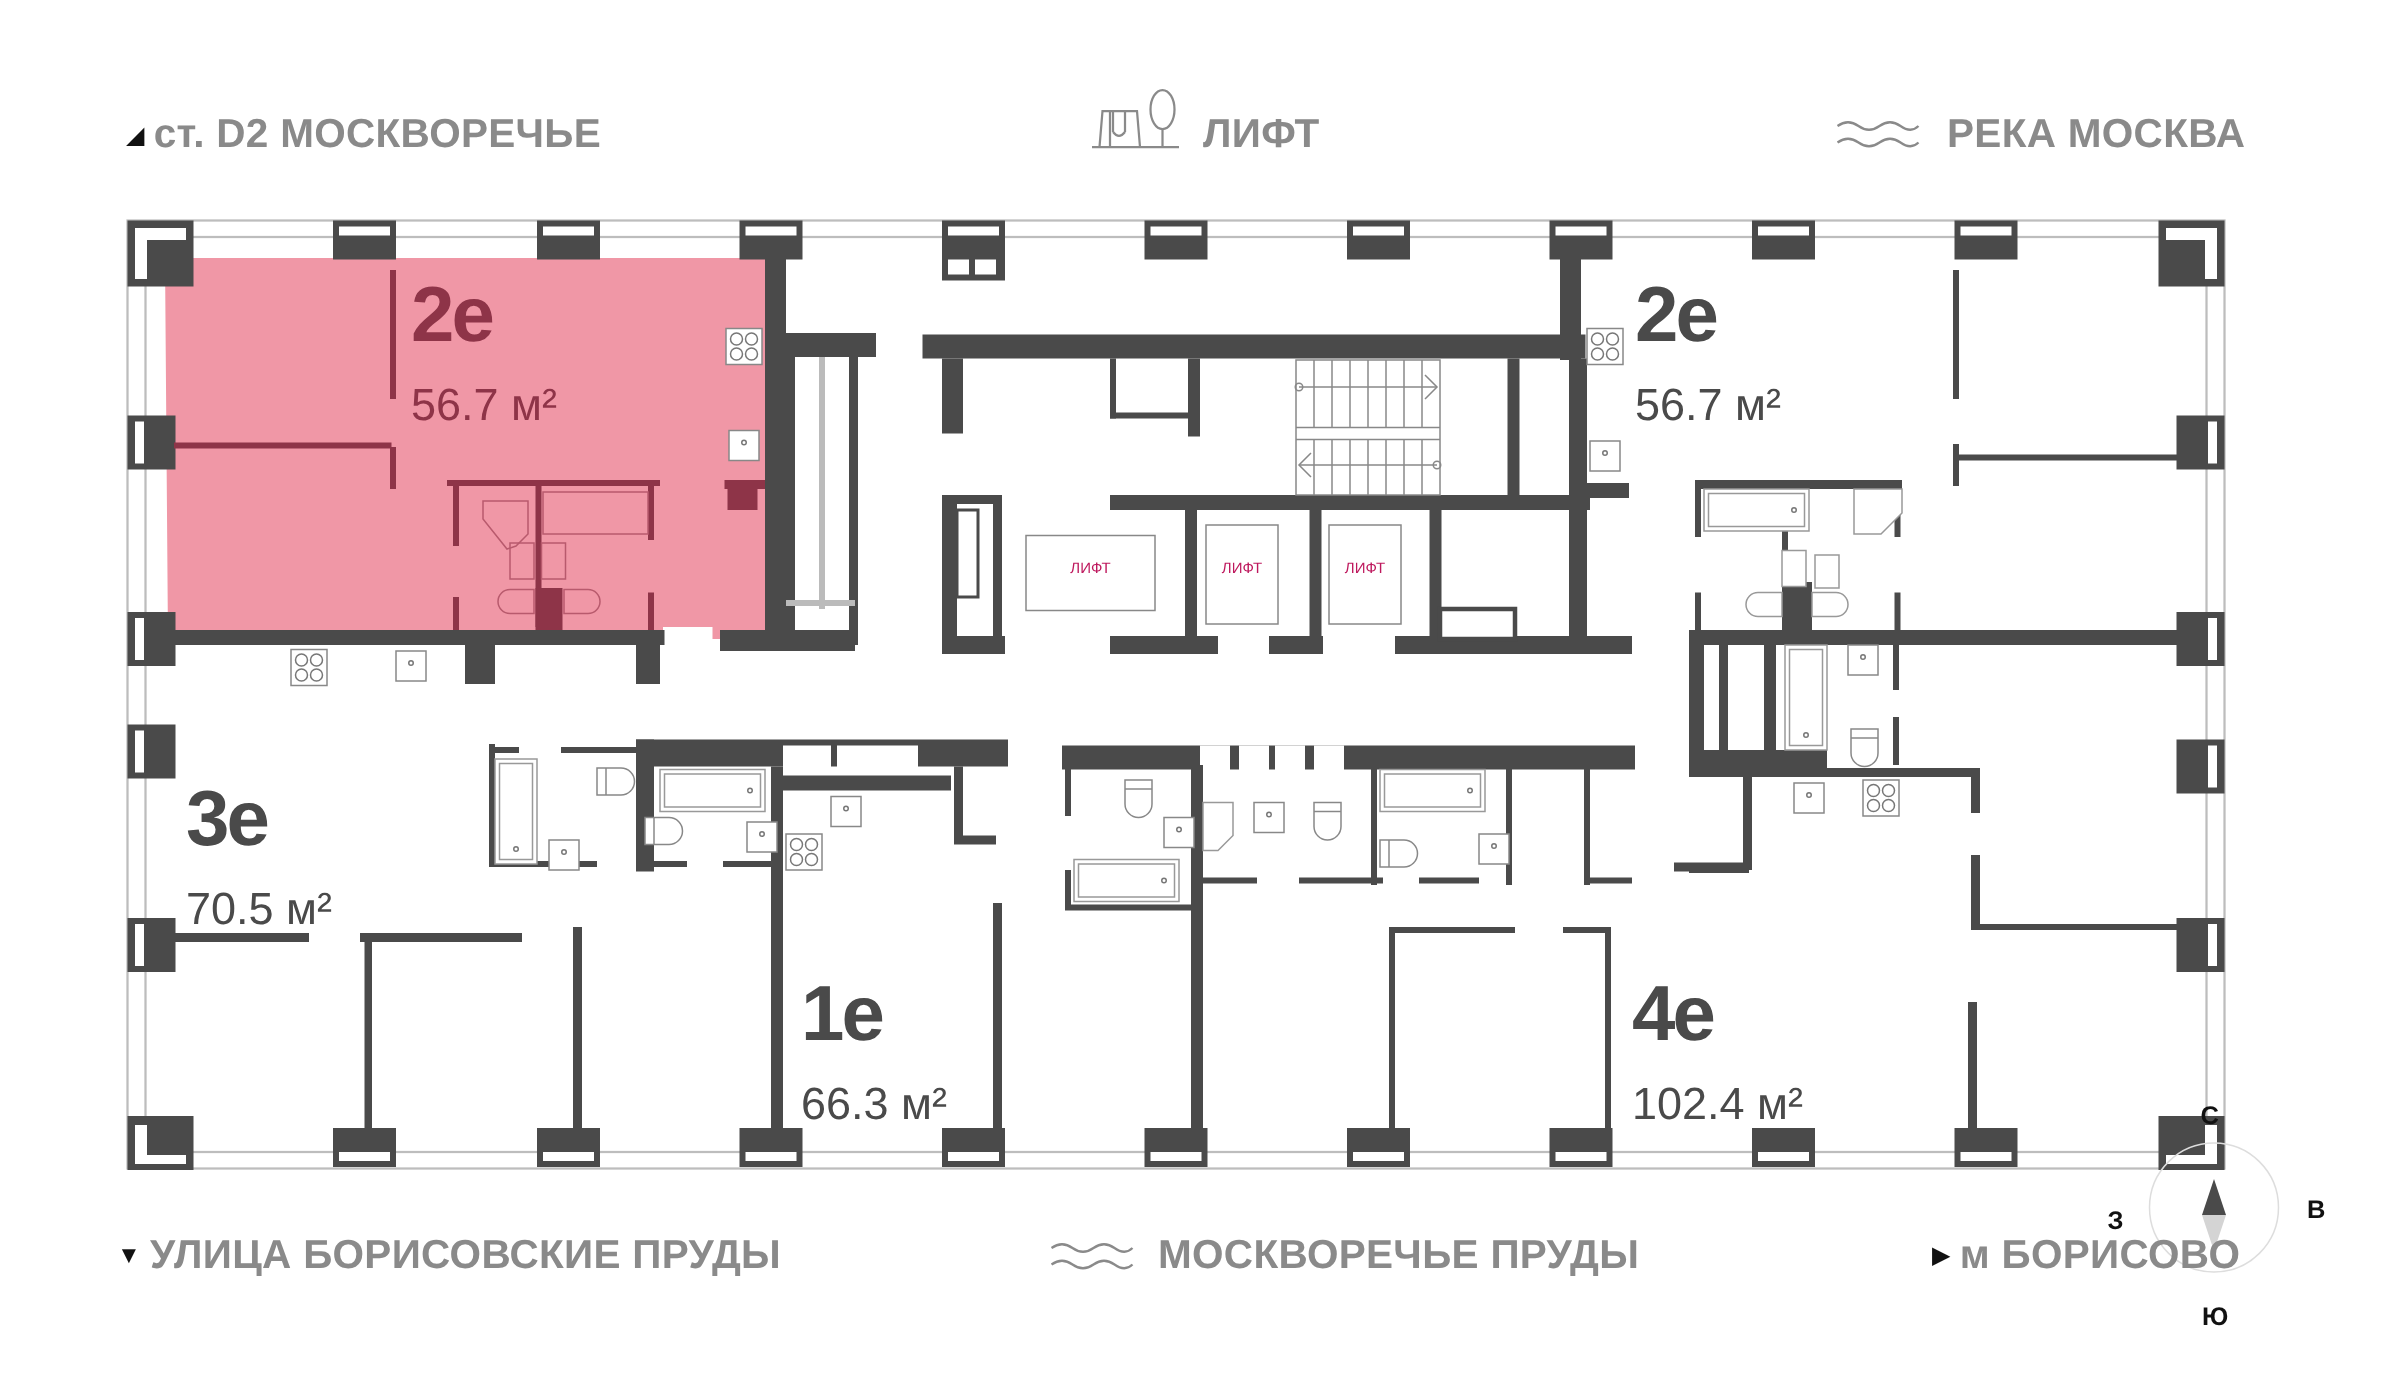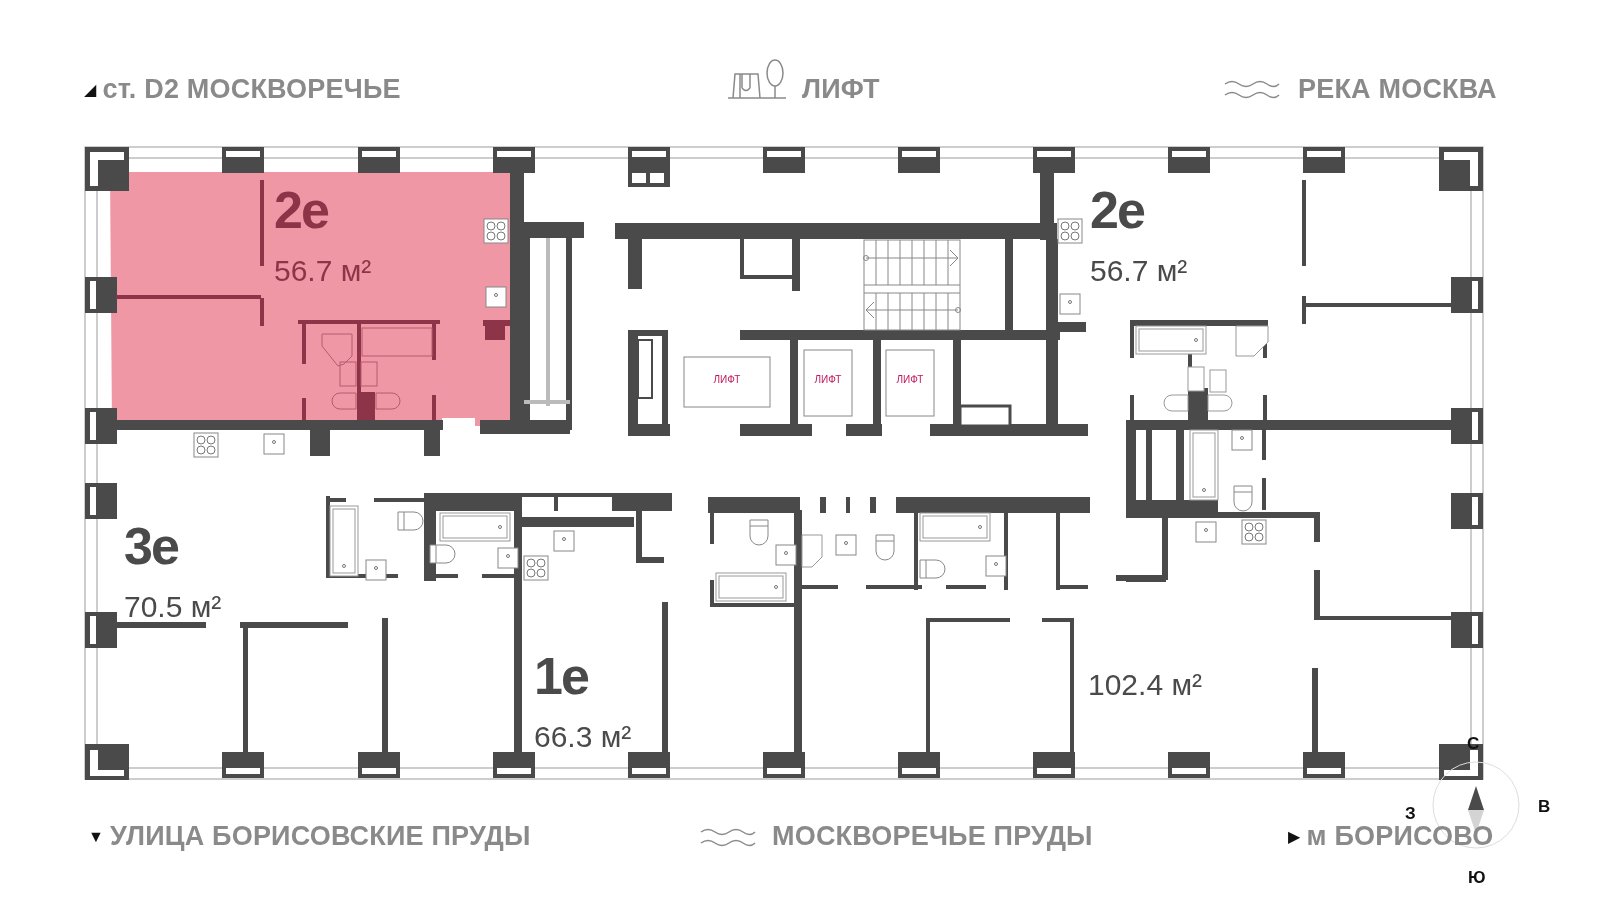--- a/index.html
+++ b/index.html
@@ -380,28 +380,29 @@
 </div>
 <div class="apt-label" style="left:124px; top:520px;">
   <span class="type">3е</span>
   <span class="area">70.5 м²</span>
 </div>
 <div class="apt-label" style="left:534px; top:650px;">
   <span class="type">1е</span>
   <span class="area">66.3 м²</span>
 </div>
 <div class="apt-label" style="left:1088px; top:650px;">
+  <span class="type">4е</span>
   <span class="area">102.4 м²</span>
 </div>
 
 <div class="lift" style="left:684px; top:374px; width:86px;">ЛИФТ</div>
 <div class="lift" style="left:804px; top:374px; width:48px;">ЛИФТ</div>
 <div class="lift" style="left:886px; top:374px; width:48px;">ЛИФТ</div>
 
-<div class="label" style="left:88px; top:821px;">
+<div class="label" style="left:78px; top:821px;">
   <span class="tri">▼</span><span>УЛИЦА БОРИСОВСКИЕ ПРУДЫ</span>
 </div>
 <div style="position:absolute; left:700px; top:826px;">
   <svg width="56" height="24" viewBox="0 0 56 24">
     <g stroke="#8a8a8a" stroke-width="1.5" fill="none">
       <path d="M1 6 Q8 1 15 6 T29 6 T43 6 T55 6"></path>
       <path d="M1 17 Q8 12 15 17 T29 17 T43 17 T55 17"></path>
     </g>
   </svg>
 </div>

